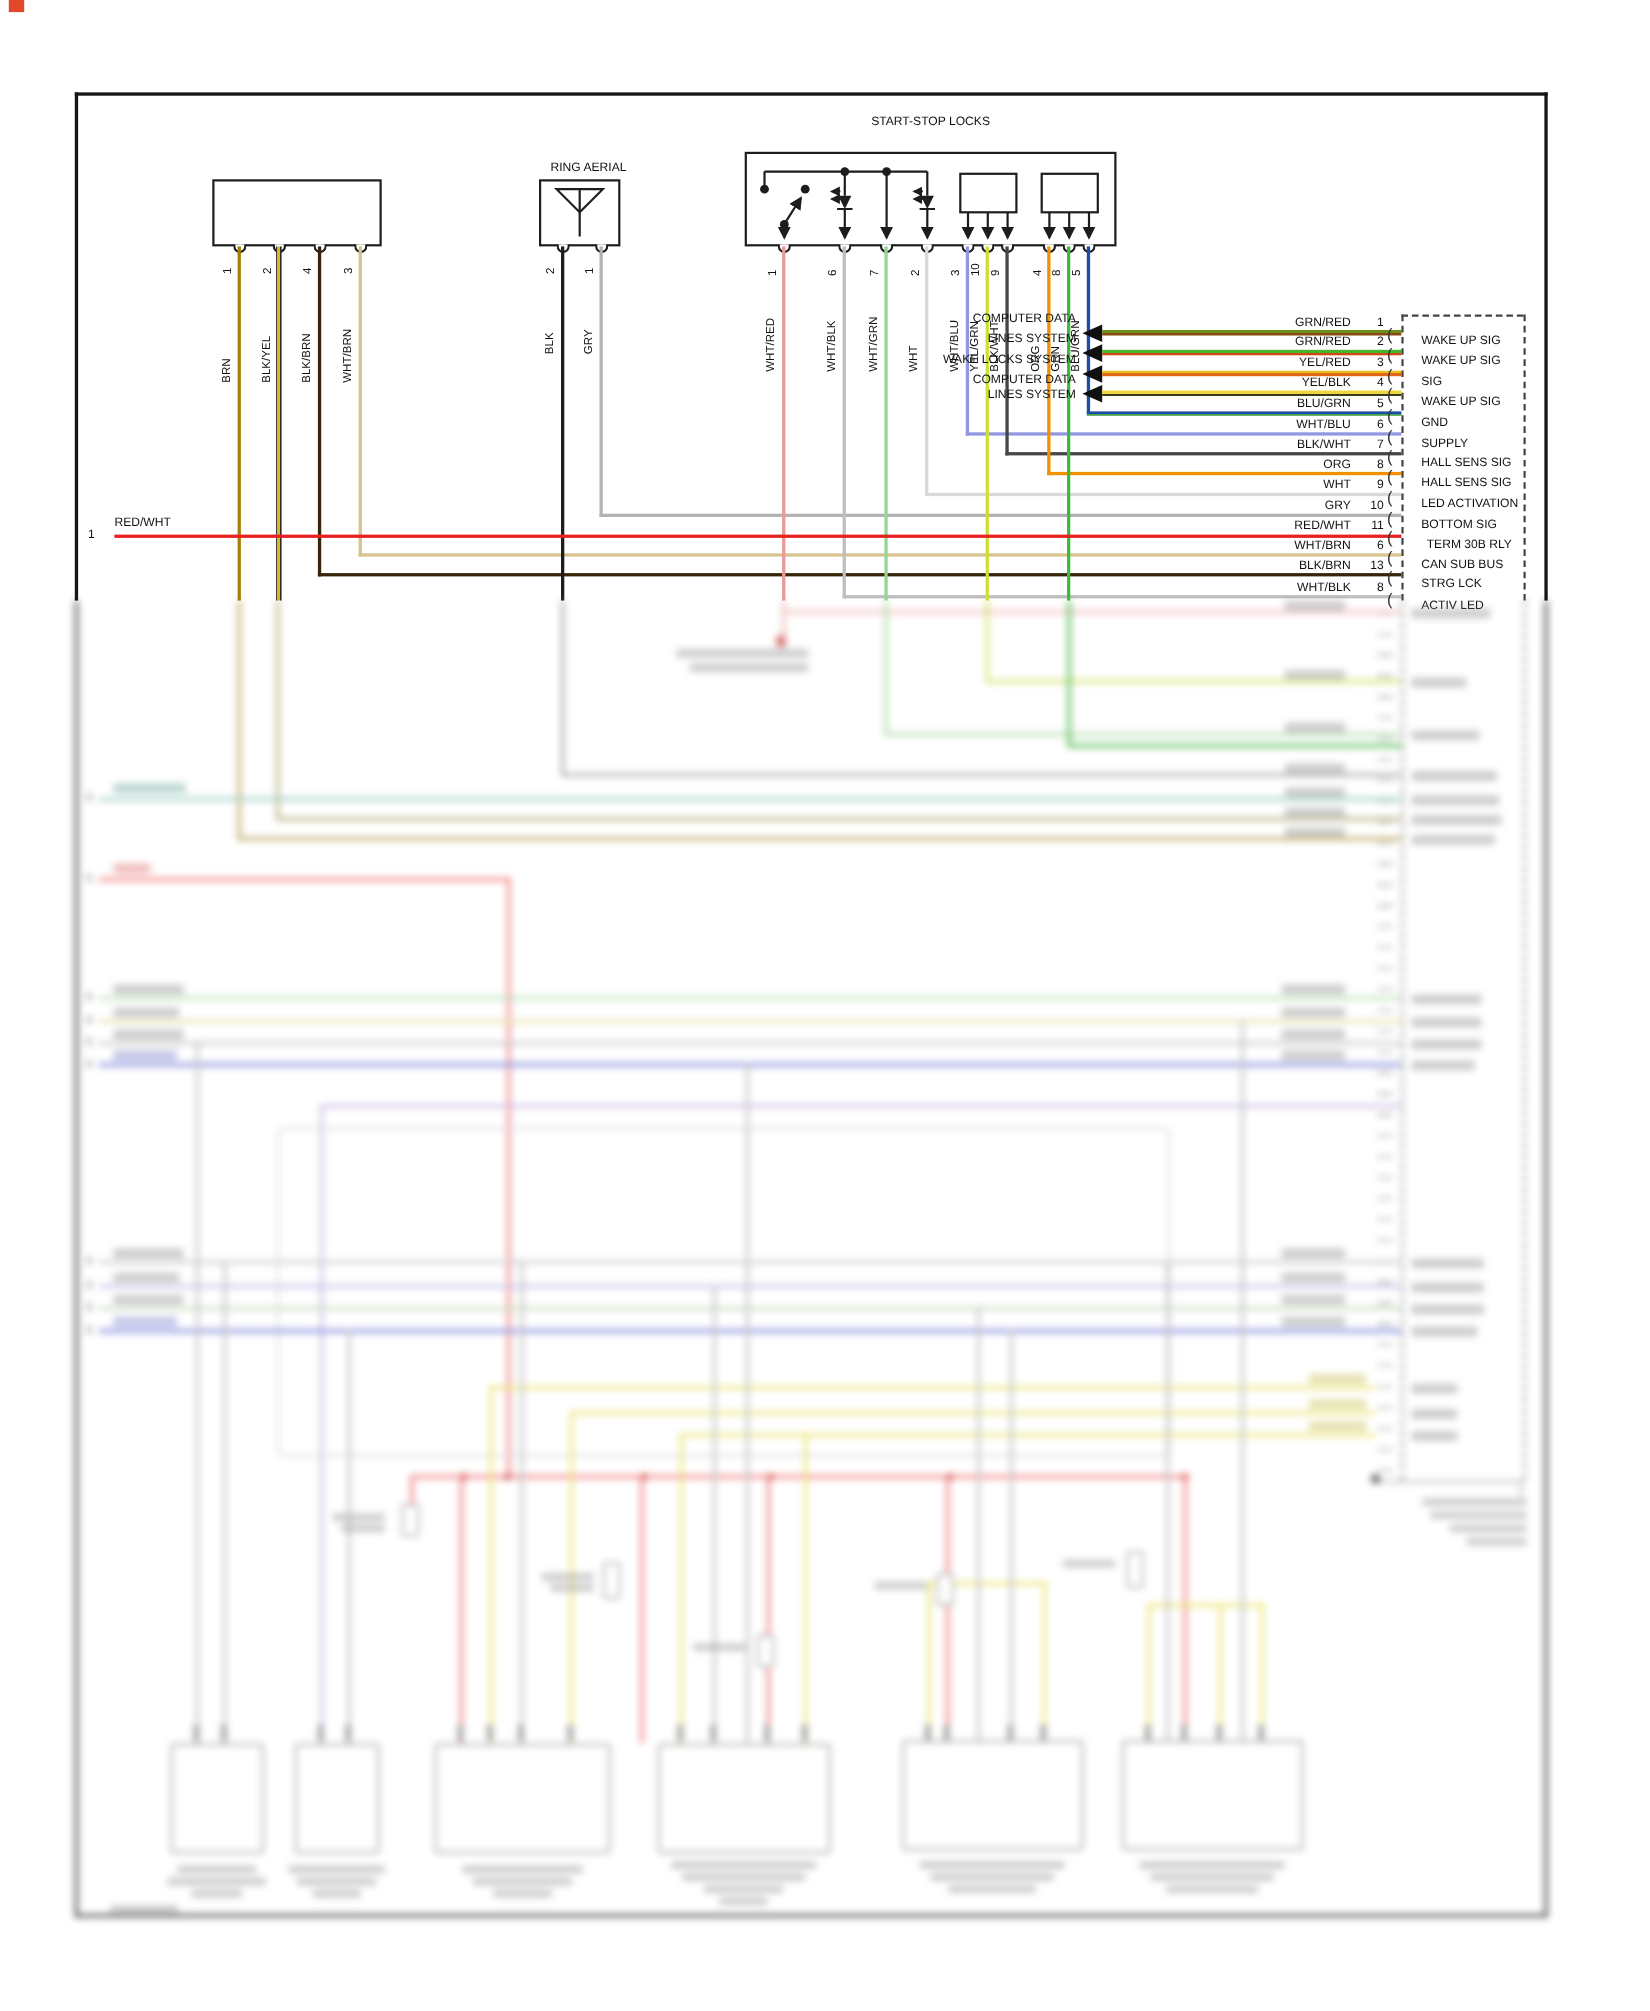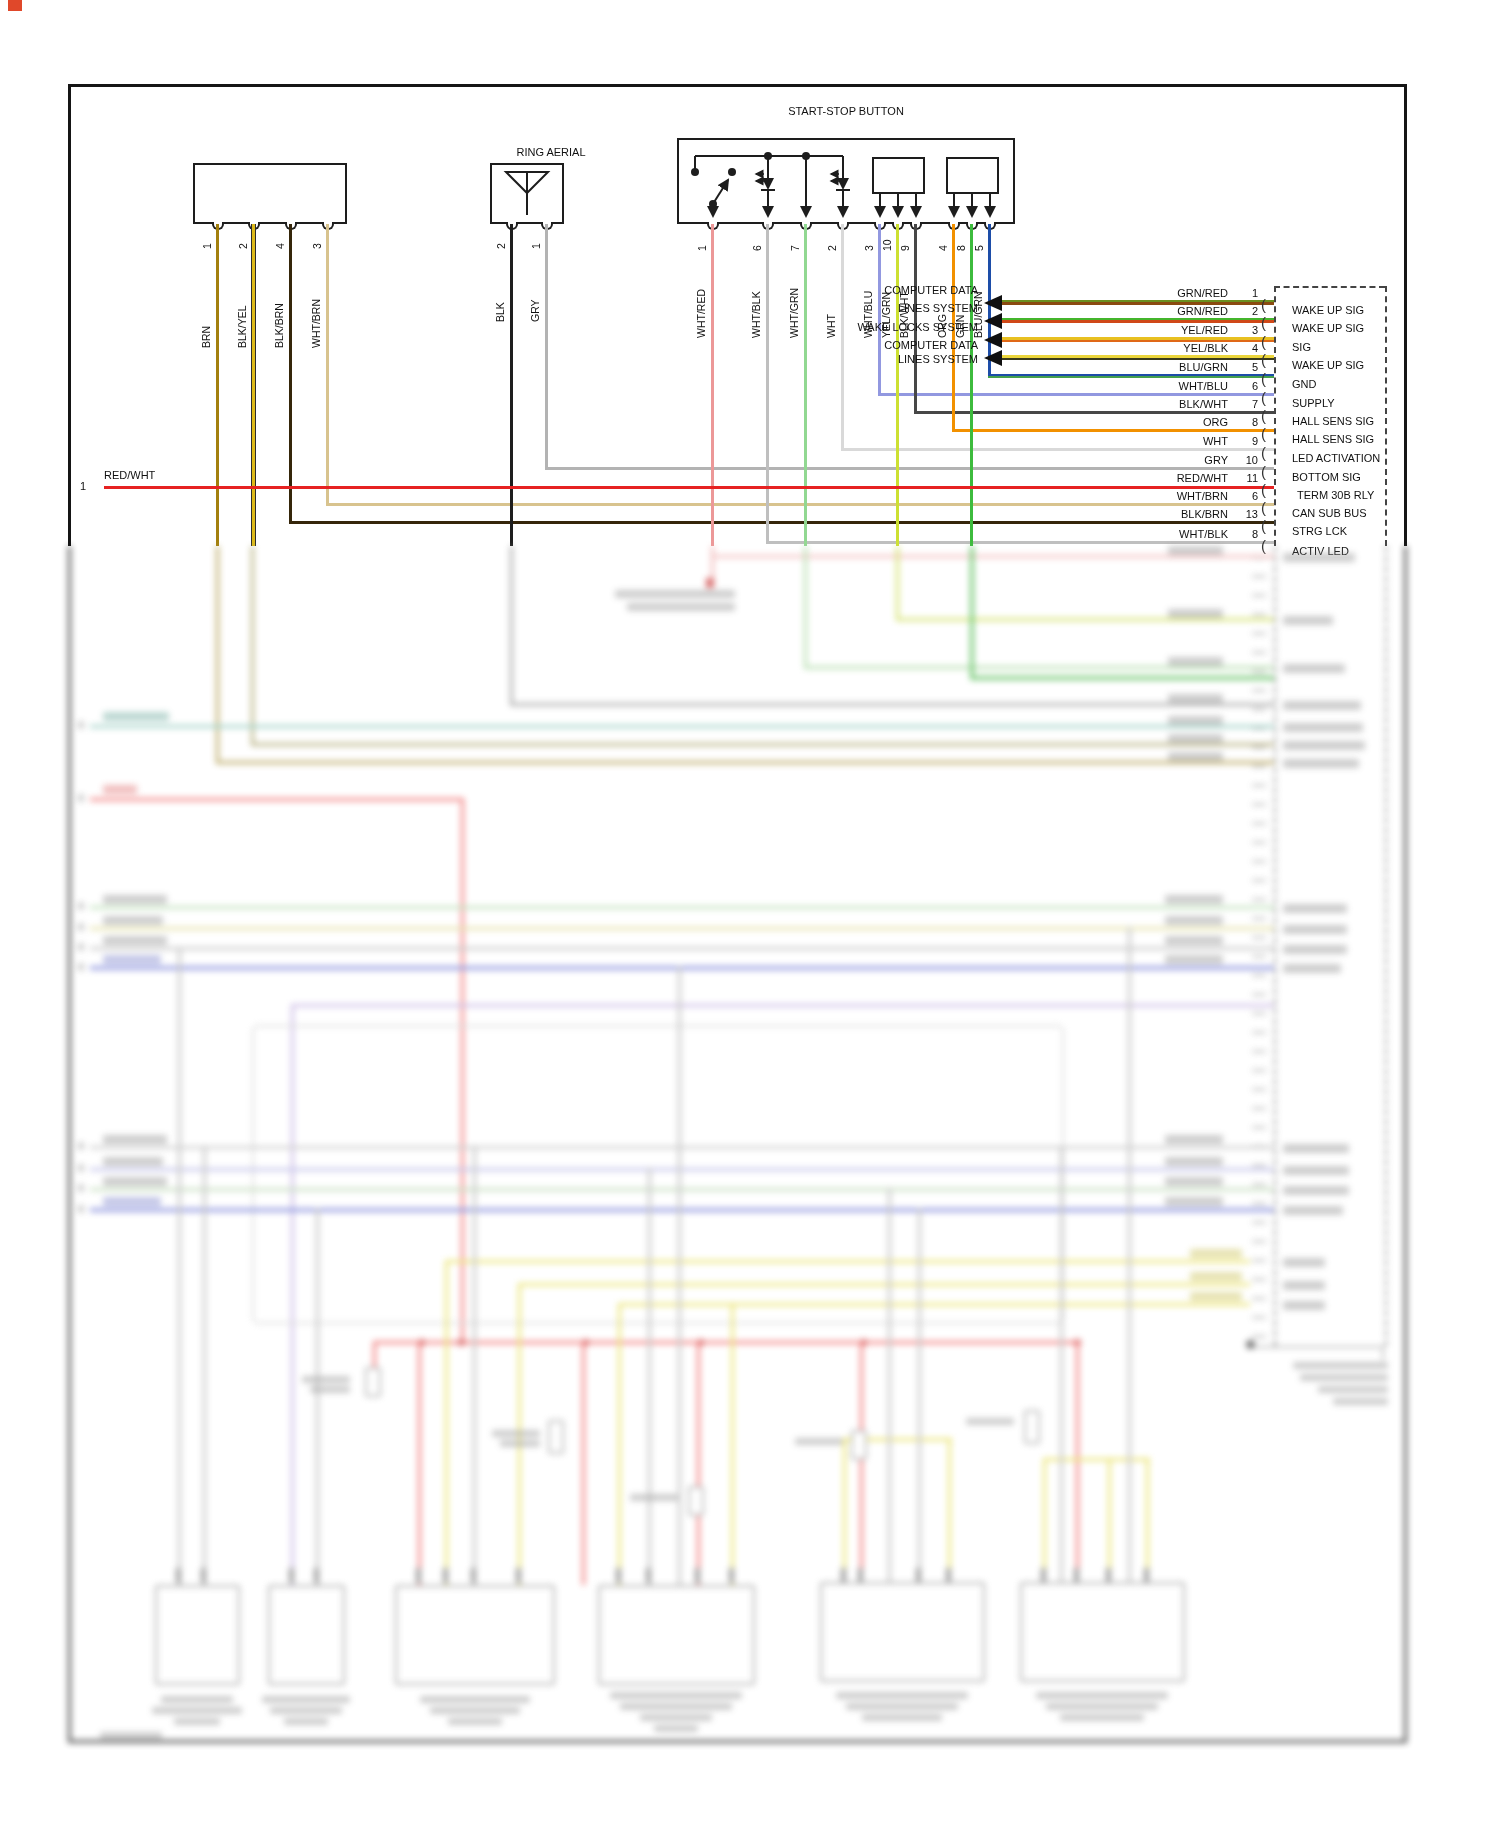--- a/index.html
+++ b/index.html
@@ -54,37 +54,37 @@
   <div class="rot" style="left:273px;top:262px;height:86px;">BLK/BRN</div>
   <div class="rot" style="left:310px;top:262px;height:86px;">WHT/BRN</div>
 
   <div class="v" style="left:216px;top:224px;height:322px;background:#a3800e;"></div>
   <div class="v" style="left:251px;top:224px;height:322px;width:5px;background:linear-gradient(to right,#2b2b2b 0 22%,#ddba1a 22% 78%,#2b2b2b 78%);"></div>
   <div class="v" style="left:289px;top:224px;height:300px;background:#35260a;"></div>
   <div class="h" style="left:289px;top:521px;width:985px;background:#35260a;"></div>
   <div class="v" style="left:326px;top:224px;height:282px;background:#d8c38e;"></div>
   <div class="h" style="left:326px;top:503px;width:948px;background:#d8c38e;"></div>
 
-  <div class="lbl ctr" style="left:490px;top:146px;width:122px;">RING AERIAL</div>
+  <div class="lbl ctr" style="left:474px;top:146px;width:122px;">RING AERIAL</div>
   <div class="box" style="left:490px;top:163px;width:74px;height:61px;"></div>
   <svg class="abs" style="left:490px;top:163px;" width="74" height="61" viewBox="0 0 74 61">
     <polygon points="16,9 58,9 37,30" fill="none" stroke="#1d1d1d" stroke-width="2"></polygon>
     <line x1="37" y1="9" x2="37" y2="52" stroke="#1d1d1d" stroke-width="2"></line>
   </svg>
   <div class="bump" style="left:506px;top:222px;"></div>
   <div class="bump" style="left:541px;top:222px;"></div>
   <div class="rot" style="left:495px;top:227px;height:22px;">2</div>
   <div class="rot" style="left:530px;top:227px;height:22px;">1</div>
   <div class="rot" style="left:494px;top:246px;height:76px;">BLK</div>
   <div class="rot" style="left:529px;top:246px;height:76px;">GRY</div>
   <div class="v" style="left:510px;top:224px;height:322px;background:#1e1e1e;"></div>
   <div class="v" style="left:545px;top:224px;height:246px;background:#b3b3b3;"></div>
   <div class="h" style="left:545px;top:467px;width:729px;background:#b3b3b3;"></div>
 
-  <div class="lbl ctr" style="left:700px;top:105px;width:292px;">START-STOP BUTTON</div>
+  <div class="lbl ctr" style="left:700px;top:105px;width:292px;">START-STOP LOCKS</div>
   <div class="box" style="left:677px;top:138px;width:338px;height:86px;"></div>
   <svg class="abs" style="left:677px;top:138px;" width="338" height="86" viewBox="0 0 338 86">
     <defs>
       <marker id="ah" markerWidth="7" markerHeight="7" refX="5" refY="3" orient="auto">
         <path d="M0,0 L6,3 L0,6 z" fill="#1d1d1d"></path>
       </marker>
     </defs>
     <line x1="18" y1="18" x2="166" y2="18" stroke="#1d1d1d" stroke-width="2"></line>
     <line x1="18" y1="18" x2="18" y2="32" stroke="#1d1d1d" stroke-width="2"></line>
     <circle cx="18" cy="34" r="4" fill="#1d1d1d"></circle>

